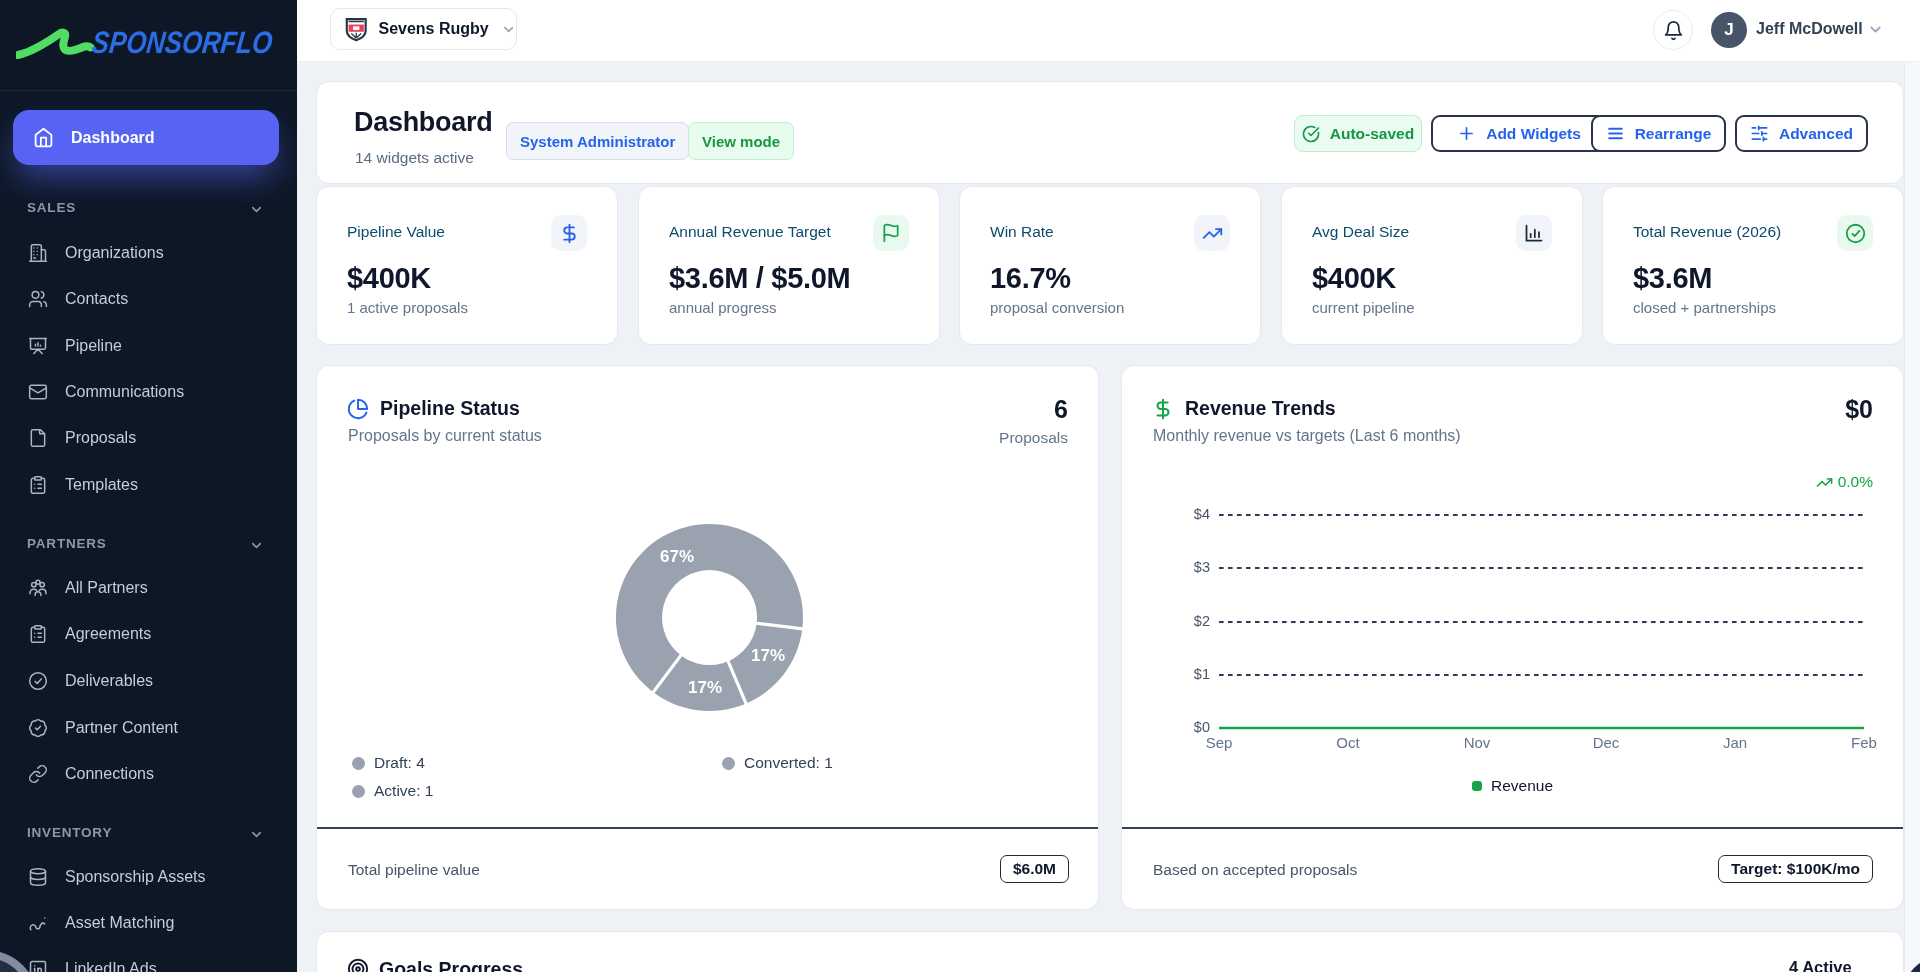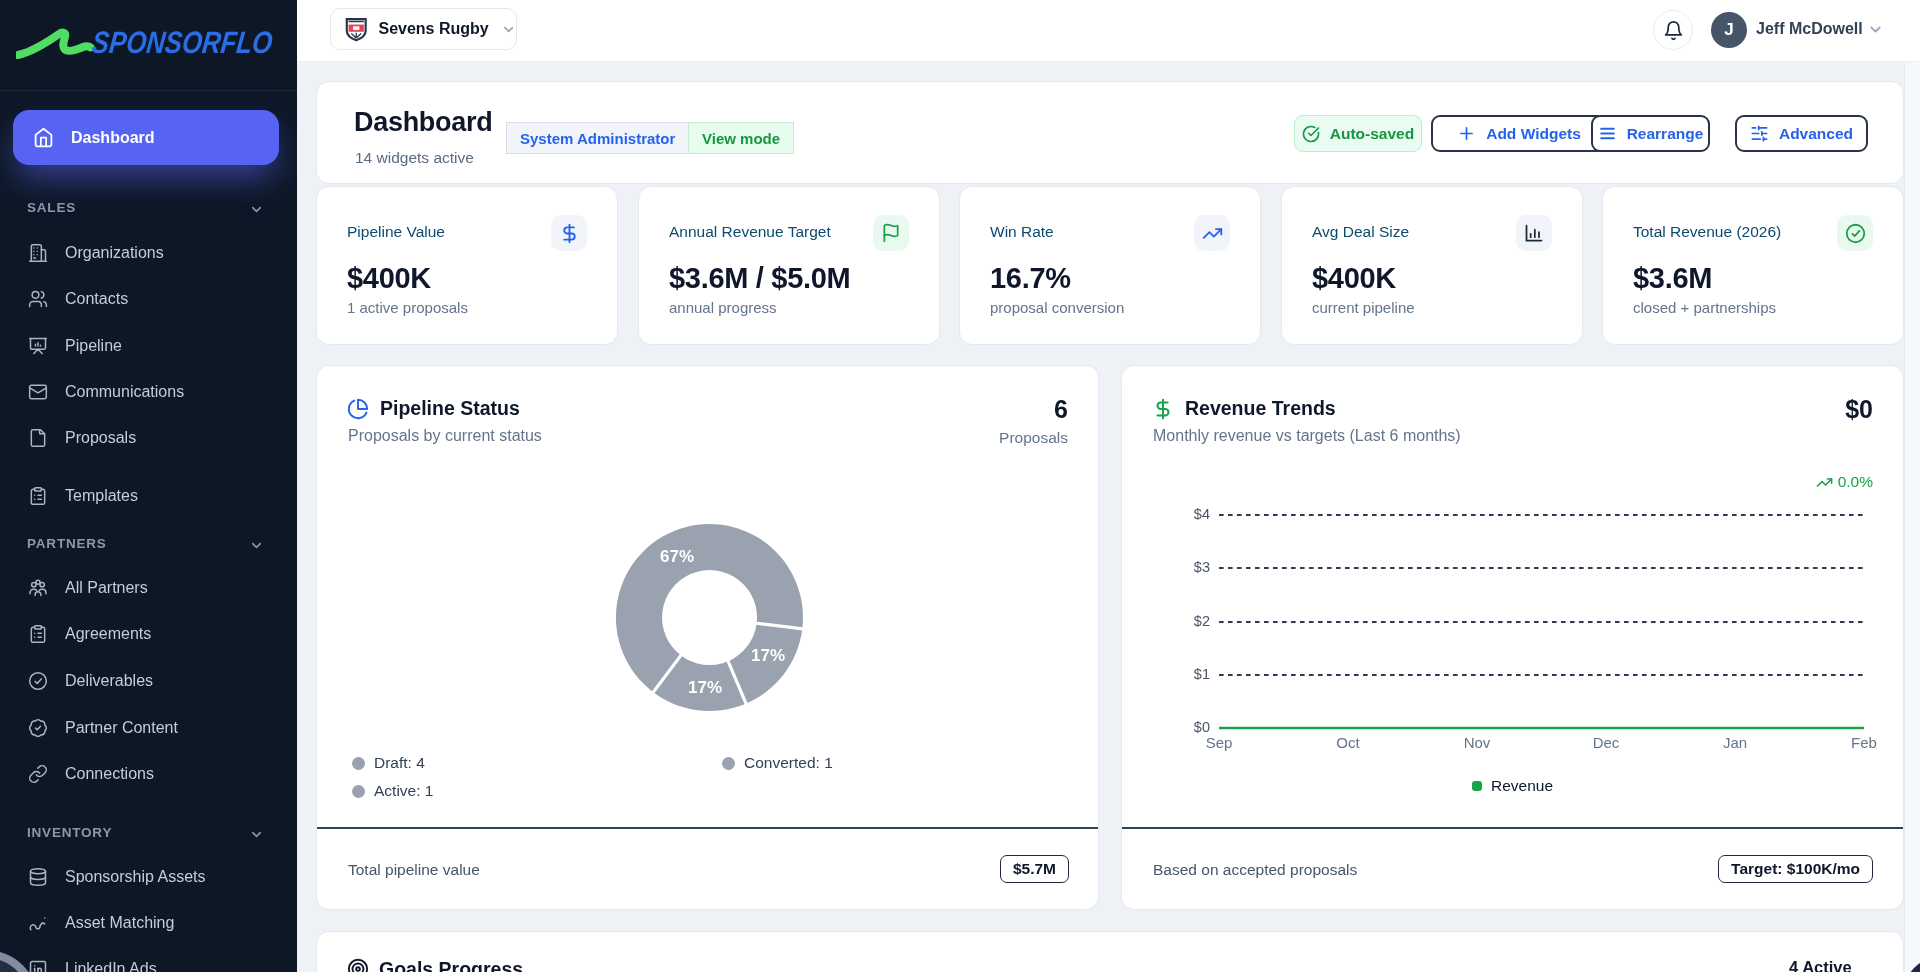--- a/index.html
+++ b/index.html
@@ -32,27 +32,27 @@
 #uchev { position:absolute; left:1570px; top:21px; }
 
 
 #main { position:absolute; left:297px; top:62px; width:1623px; height:910px; background:#eef2f7; }
 .card { position:absolute; background:#fff; border:1px solid #e4e9f0; border-radius:13px; }
 
 
 #hcard { left:19px; top:19px; width:1588px; height:103px; }
 #htitle { position:absolute; left:37px; top:25px; font-size:27px; font-weight:800; color:#0f172a; letter-spacing:-0.3px; }
 #hsub { position:absolute; left:38px; top:67px; font-size:15.5px; color:#5b6b80; }
-.pill { position:absolute; height:32px; border-radius:0; font-size:15px; font-weight:bold; display:flex; align-items:center; padding:0 13px; }
+.pill { position:absolute; height:38px; border-radius:7px; font-size:15px; font-weight:bold; display:flex; align-items:center; padding:0 13px; }
 #pill-admin { left:189px; top:40px; background:#f1f4f8; border:1px solid #d9dfe8; color:#2563eb; }
 #pill-view { left:371px; top:40px; background:#e8fbef; border:1px solid #c4ecd2; color:#15963f; }
 .hbtn { position:absolute; top:33px; height:37px; border-radius:9px; display:flex; align-items:center; justify-content:center; font-size:15.5px; font-weight:bold; }
 #btn-saved { left:977px; width:128px; background:#eafcf1; border:1.5px solid #b9eeca; color:#15963f; }
 #btn-add { left:1114px; width:176px; background:#fff; border:2px solid #27344a; color:#2563eb; }
-#btn-rearr { left:1274px; width:119px; background:#fff; border:2px solid #27344a; color:#2563eb; }
+#btn-rearr { left:1274px; width:135px; background:#fff; border:2px solid #27344a; color:#2563eb; }
 #btn-adv { left:1418px; width:133px; background:#fff; border:2px solid #27344a; color:#2563eb; }
 .hbtn svg { margin-right:10px; }
 
 
 .kpi { top:124px; width:302px; height:159px; }
 .kpi .kt { position:absolute; left:30px; top:36px; font-size:15.5px; font-weight:500; color:#0c4a6e; }
 .kpi .kic { position:absolute; right:30px; top:28px; width:36px; height:36px; border-radius:10px; display:flex; align-items:center; justify-content:center; }
 .kpi .kv { position:absolute; left:30px; top:75px; font-size:29px; font-weight:800; color:#0f172a; letter-spacing:-0.3px; }
 .kpi .ks { position:absolute; left:30px; top:112px; font-size:15px; color:#64748b; }
 .icgray { background:#f1f4f8; }
@@ -142,21 +142,21 @@
       </svg>
       <span>Communications</span>
     </div>
 <div class="sitem" style="top:426px">
       <svg width="20" height="20" viewBox="0 0 24 24" fill="none" stroke="#aab4c4" stroke-width="1.8" stroke-linecap="round" stroke-linejoin="round">
         <path d="M15 2H6a2 2 0 0 0-2 2v16a2 2 0 0 0 2 2h12a2 2 0 0 0 2-2V7Z"></path>
         <path d="M14 2v5h5"></path>
       </svg>
       <span>Proposals</span>
     </div>
-<div class="sitem" style="top:484px">
+<div class="sitem" style="top:473px">
       <svg width="20" height="20" viewBox="0 0 24 24" fill="none" stroke="#aab4c4" stroke-width="1.8" stroke-linecap="round" stroke-linejoin="round">
         <rect x="8" y="2" width="8" height="4" rx="1"></rect>
         <path d="M16 4h2a2 2 0 0 1 2 2v14a2 2 0 0 1-2 2H6a2 2 0 0 1-2-2V6a2 2 0 0 1 2-2h2"></path>
         <path d="M12 11h4M12 16h4M8 11h.01M8 16h.01"></path>
       </svg>
       <span>Templates</span>
     </div>
 
   <div class="sechead" style="top:536px">PARTNERS</div>
   <svg class="secchev" style="top:538px" width="15" height="15" viewBox="0 0 24 24" fill="none" stroke="#8b98ac" stroke-width="2.5" stroke-linecap="round">
@@ -360,21 +360,21 @@
         <text x="360" y="196">67%</text>
         <text x="451" y="295">17%</text>
         <text x="388" y="327">17%</text>
       </g>
     </svg>
     <div class="leg" style="left:35px; top:388px"><span class="dot"></span>Draft: 4</div>
     <div class="leg" style="left:35px; top:416px"><span class="dot"></span>Active: 1</div>
     <div class="leg" style="left:405px; top:388px"><span class="dot"></span>Converted: 1</div>
     <div class="wdivider"></div>
     <div class="wfoot">Total pipeline value</div>
-    <div class="wpill" style="right:29px">$5.7M</div>
+    <div class="wpill" style="right:29px">$6.0M</div>
   </div>
 
   <div class="card" id="wright">
     <svg class="whead-ic" width="22" height="22" viewBox="0 0 24 24" fill="none" stroke="#16a34a" stroke-width="2.2" stroke-linecap="round" stroke-linejoin="round">
         <path d="M12 2v20"></path>
         <path d="M17 5H9.5a3.5 3.5 0 0 0 0 7h5a3.5 3.5 0 0 1 0 7H6"></path>
       </svg>
     <div class="wtitle">Revenue Trends</div>
     <div class="wsub">Monthly revenue vs targets (Last 6 months)</div>
     <div class="wbig">$0</div>

